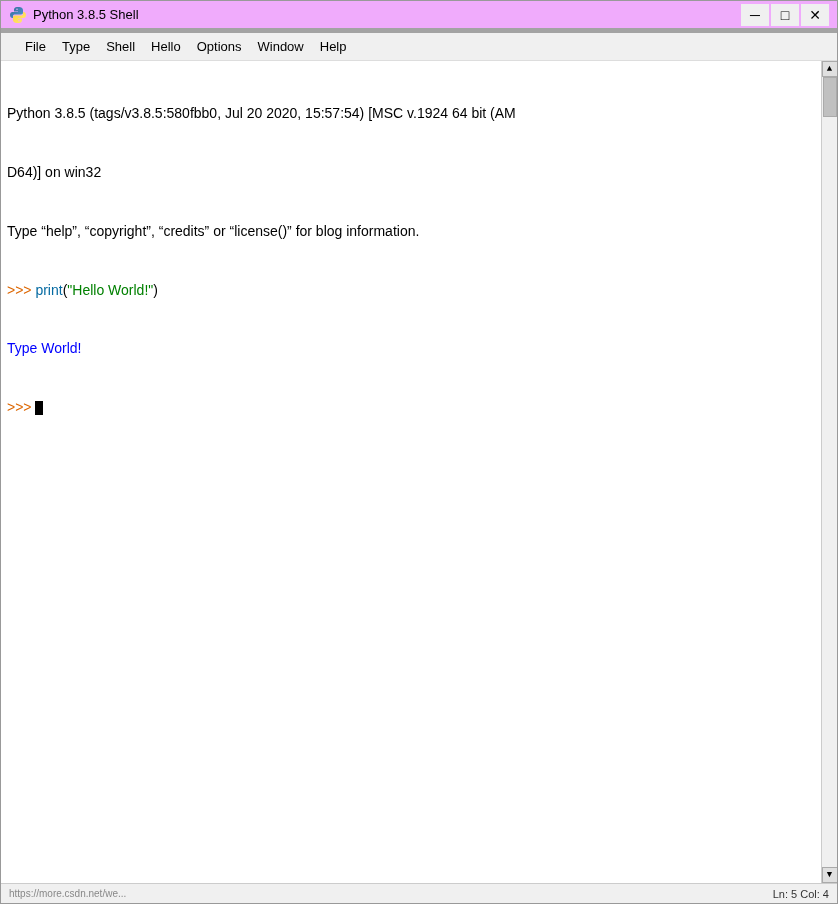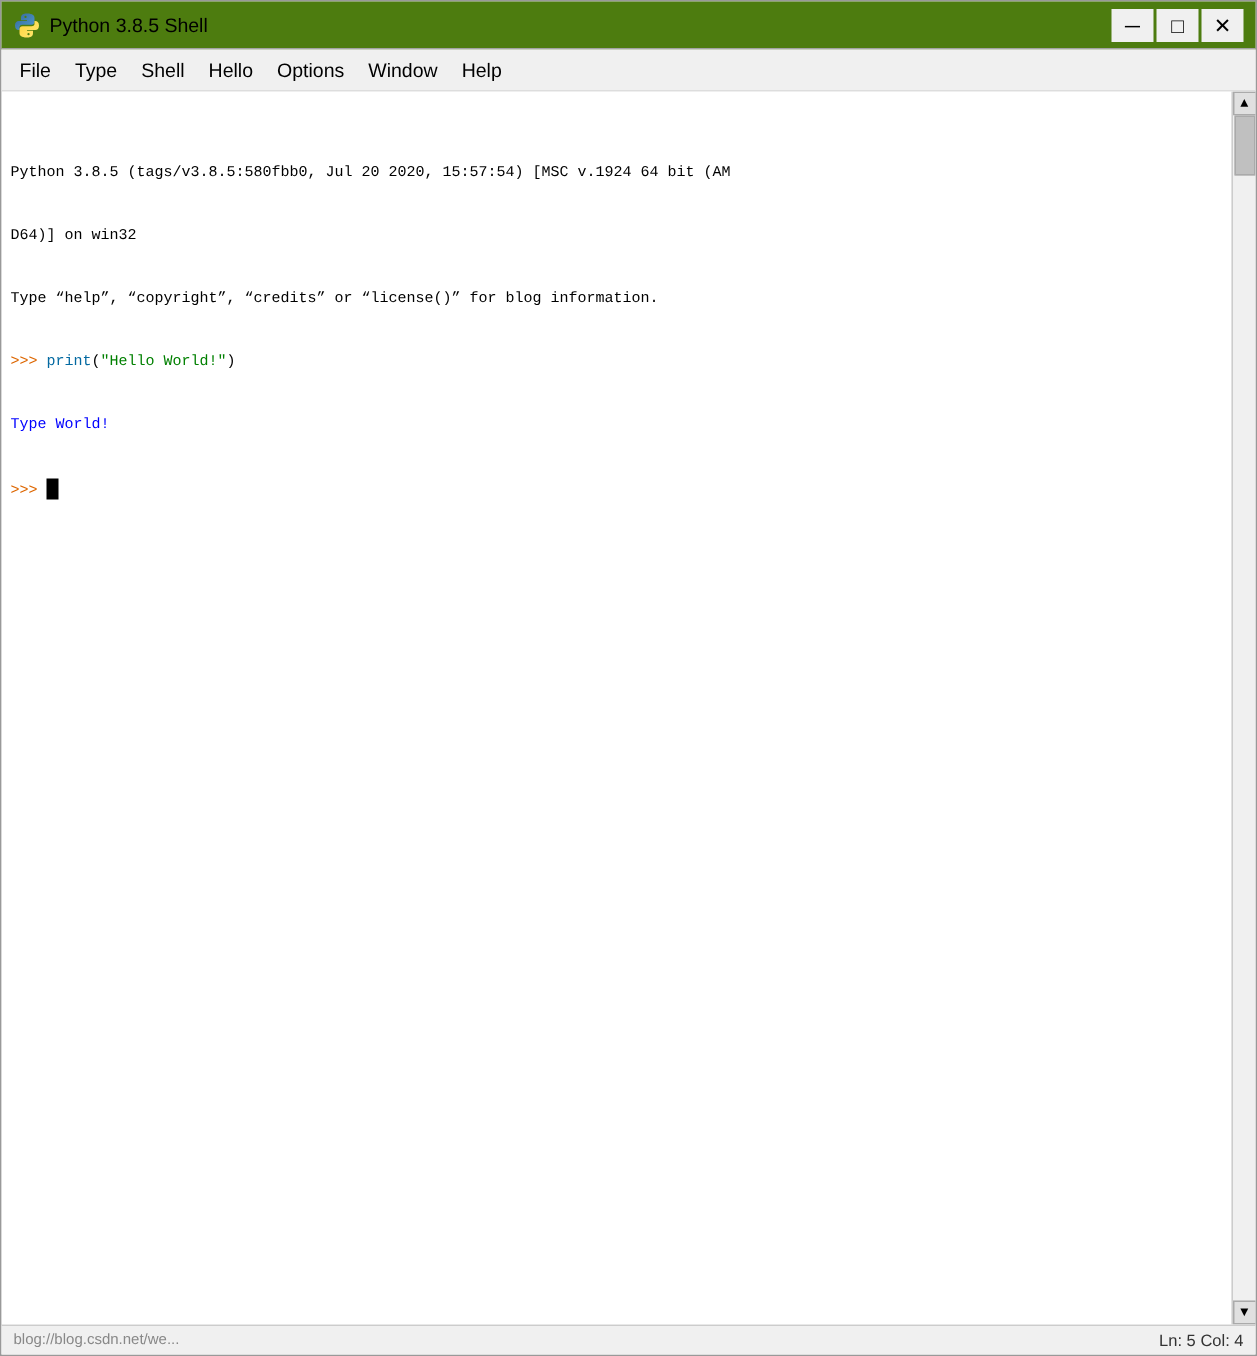--- a/index.html
+++ b/index.html
@@ -19,26 +19,26 @@
     .window {
       width: 838px;
       height: 904px;
       background: #ffffff;
       border: 1px solid #999;
       display: flex;
       flex-direction: column;
     }
 
     .title-bar {
-      background: #4d7c0f;
+      background: #f0abfc;
       height: 32px;
       display: flex;
       align-items: center;
       padding: 0 8px;
-      border-bottom: 1px solid #a3a3a3;
+      border-bottom: 5px solid #a3a3a3;
       user-select: none;
     }
 
     .title-bar-icon {
       width: 18px;
       height: 18px;
       margin-right: 6px;
       flex-shrink: 0;
     }
 
@@ -65,21 +65,21 @@
       justify-content: center;
       font-size: 14px;
       color: #000;
     }
 
     .menu-bar {
       background: #f0f0f0;
       height: 28px;
       display: flex;
       align-items: center;
-      padding: 0 4px;
+      padding: 0 16px;
       border-bottom: 1px solid #ddd;
       font-family: 'Segoe UI', Arial, sans-serif;
       font-size: 13px;
     }
 
     .menu-item {
       padding: 2px 8px;
       cursor: pointer;
       height: 22px;
       display: flex;
@@ -88,23 +88,23 @@
 
     .content-area {
       flex: 1;
       display: flex;
       overflow: hidden;
       position: relative;
     }
 
     .shell-output {
       flex: 1;
-      padding: 20px 6px;
-      font-family: Liberation Mono, monospace;
-      font-size: 10px;
+      padding: 4px 6px;
+      font-family: Liberation Sans, sans-serif;
+      font-size: 14px;
       line-height: 1.4;
       overflow-y: auto;
       background: #ffffff;
       color: #000000;
       white-space: pre;
     }
 
     .scrollbar {
       width: 16px;
       background: #f0f0f0;
@@ -242,16 +242,16 @@
     <div class="scrollbar">
       <div class="scroll-arrow">▲</div>
       <div class="scroll-track">
         <div class="scroll-thumb"></div>
       </div>
       <div class="scroll-arrow">▼</div>
     </div>
   </div>
 
   <div class="status-bar">
-    <span class="status-url">blog://blog.csdn.net/we...</span>
+    <span class="status-url">https://more.csdn.net/we...</span>
     <span class="status-pos">Ln: 5  Col: 4</span>
   </div>
 </div>
 
 </body></html>

